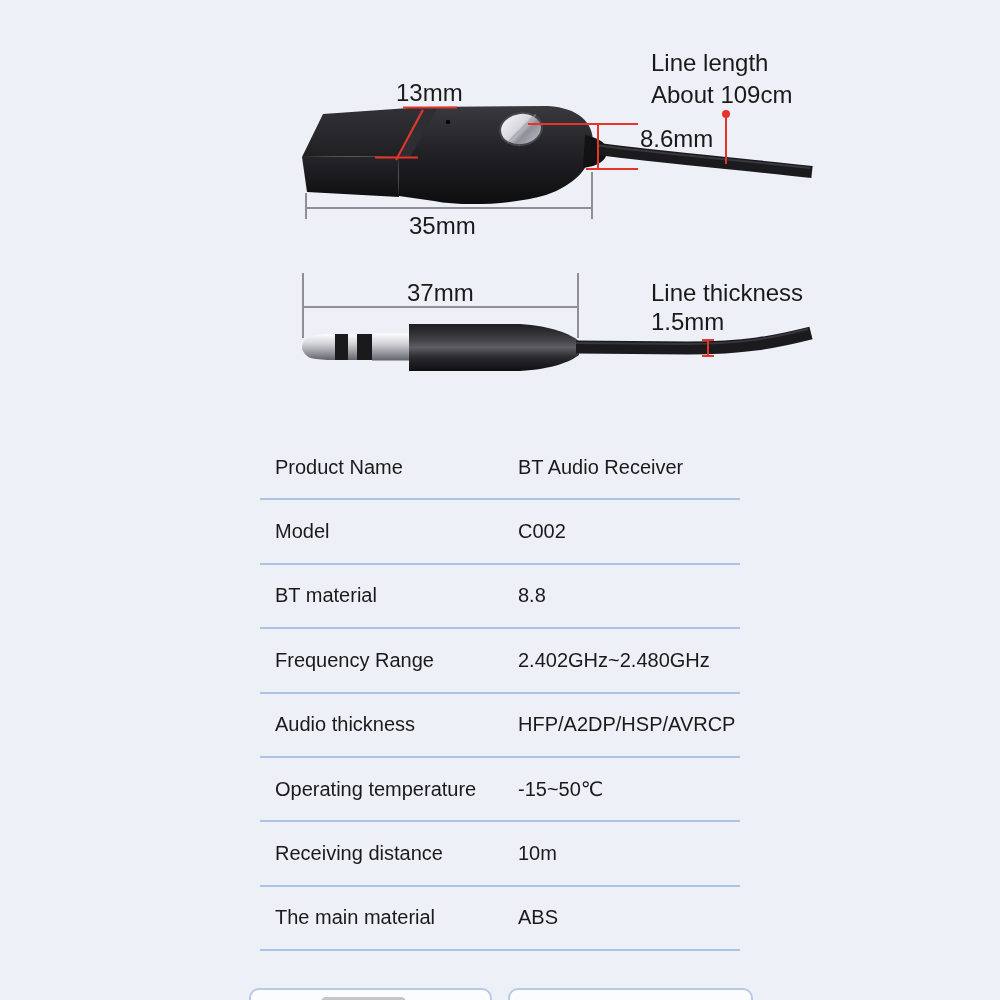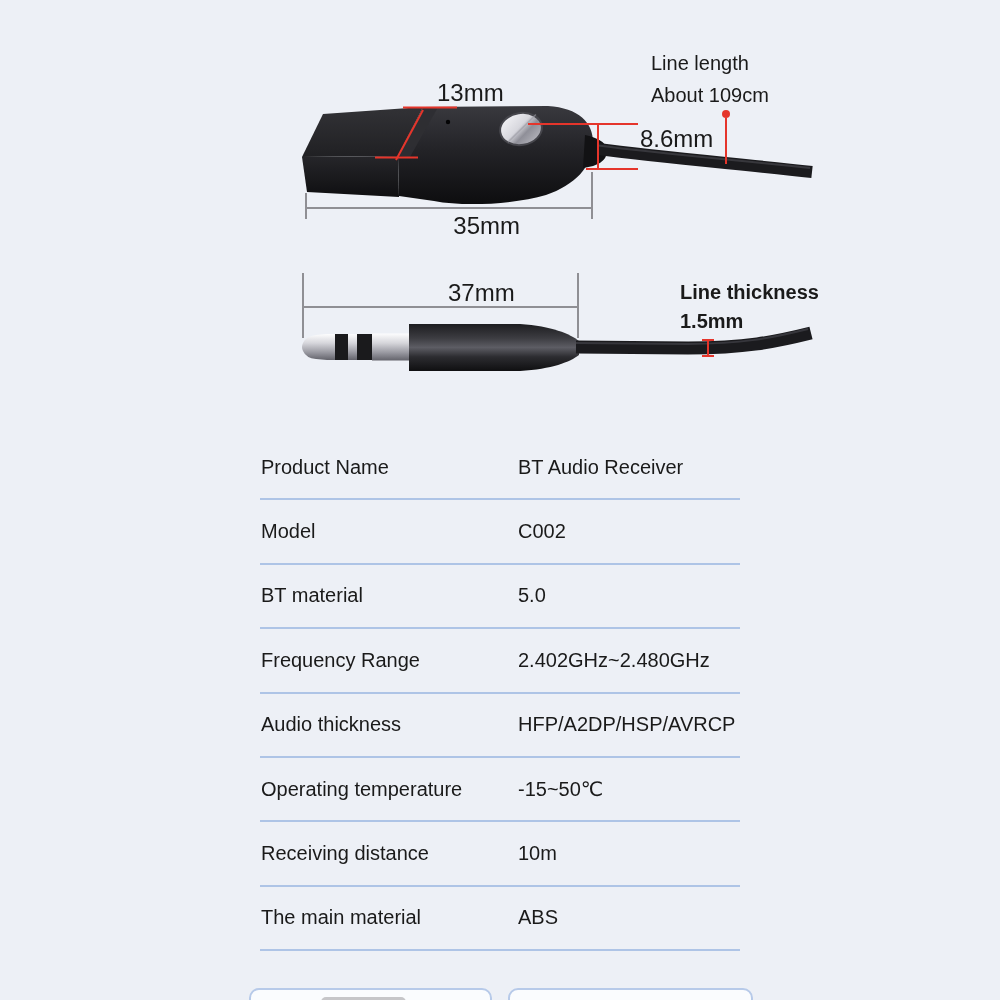--- a/index.html
+++ b/index.html
@@ -3,31 +3,31 @@
 <meta charset="utf-8">
 <style>
   html,body{margin:0;padding:0;background:#edf0f6;}
   .stage{
     position:relative;width:1000px;height:1000px;background:#edf0f6;
     overflow:hidden;font-family:"Liberation Sans","DejaVu Sans",sans-serif;
     color:#1a1a1a;
   }
   svg.illo{position:absolute;left:0;top:0;}
   .dim{position:absolute;font-size:24px;line-height:24px;white-space:nowrap;}
-  .dim.center{text-align:right;margin-left:41px;}
-  .dim-block{position:absolute;font-size:20px;white-space:nowrap;}
+  .dim.center{text-align:left;}
+  .dim-block{position:absolute;font-size:24px;white-space:nowrap;}
   .dim-block div{display:block;}
   .ll{line-height:32px;}
   .lt{line-height:29px;}
   .spec-table{position:absolute;left:260px;top:436px;width:480px;}
   .spec-row{
     position:relative;height:64.4px;box-sizing:border-box;
     border-bottom:2px solid #aec4e6;display:flex;align-items:center;
   }
-  .spec-label{margin-left:1px;font-size:20px;}
+  .spec-label{margin-left:15px;font-size:20px;}
   .spec-value{position:absolute;left:258px;font-size:20px;text-align:center;}
   .partial-btn{
     position:absolute;top:988px;height:44px;box-sizing:border-box;
     background:#fafcfe;border:2px solid #b7cae9;border-radius:10px;
   }
   .ghost-pill{
     position:absolute;left:70px;top:7px;width:85px;height:10px;
     background:#c6c6c9;border-radius:5px;
   }
 </style>
@@ -152,37 +152,37 @@
     <div>Line length</div>
     <div>About 109cm</div>
   </div>
 
   <div class="dim" style="left:604px;top:127px;margin-left:36px;">8.6mm</div>
 
   <div class="dim center" style="left:409px;top:214px;width:70px;">35mm</div>
 
   <div class="dim center" style="left:407px;top:281px;width:66px;">37mm</div>
 
-  <div class="dim-block lt" style="left:680px;top:278px;font-weight:bold;">
+  <div class="dim-block lt" style="left:651px;top:278px;">
     <div>Line thickness</div>
     <div>1.5mm</div>
   </div>
 
   <div class="spec-table">
     <div class="spec-row">
       <span class="spec-label">Product Name</span>
       <span class="spec-value">BT Audio Receiver</span>
     </div>
     <div class="spec-row">
       <span class="spec-label">Model</span>
       <span class="spec-value">C002</span>
     </div>
     <div class="spec-row">
       <span class="spec-label">BT material</span>
-      <span class="spec-value">5.0</span>
+      <span class="spec-value">8.8</span>
     </div>
     <div class="spec-row">
       <span class="spec-label">Frequency Range</span>
       <span class="spec-value">2.402GHz~2.480GHz</span>
     </div>
     <div class="spec-row">
       <span class="spec-label">Audio thickness</span>
       <span class="spec-value">HFP/A2DP/HSP/AVRCP</span>
     </div>
     <div class="spec-row">

